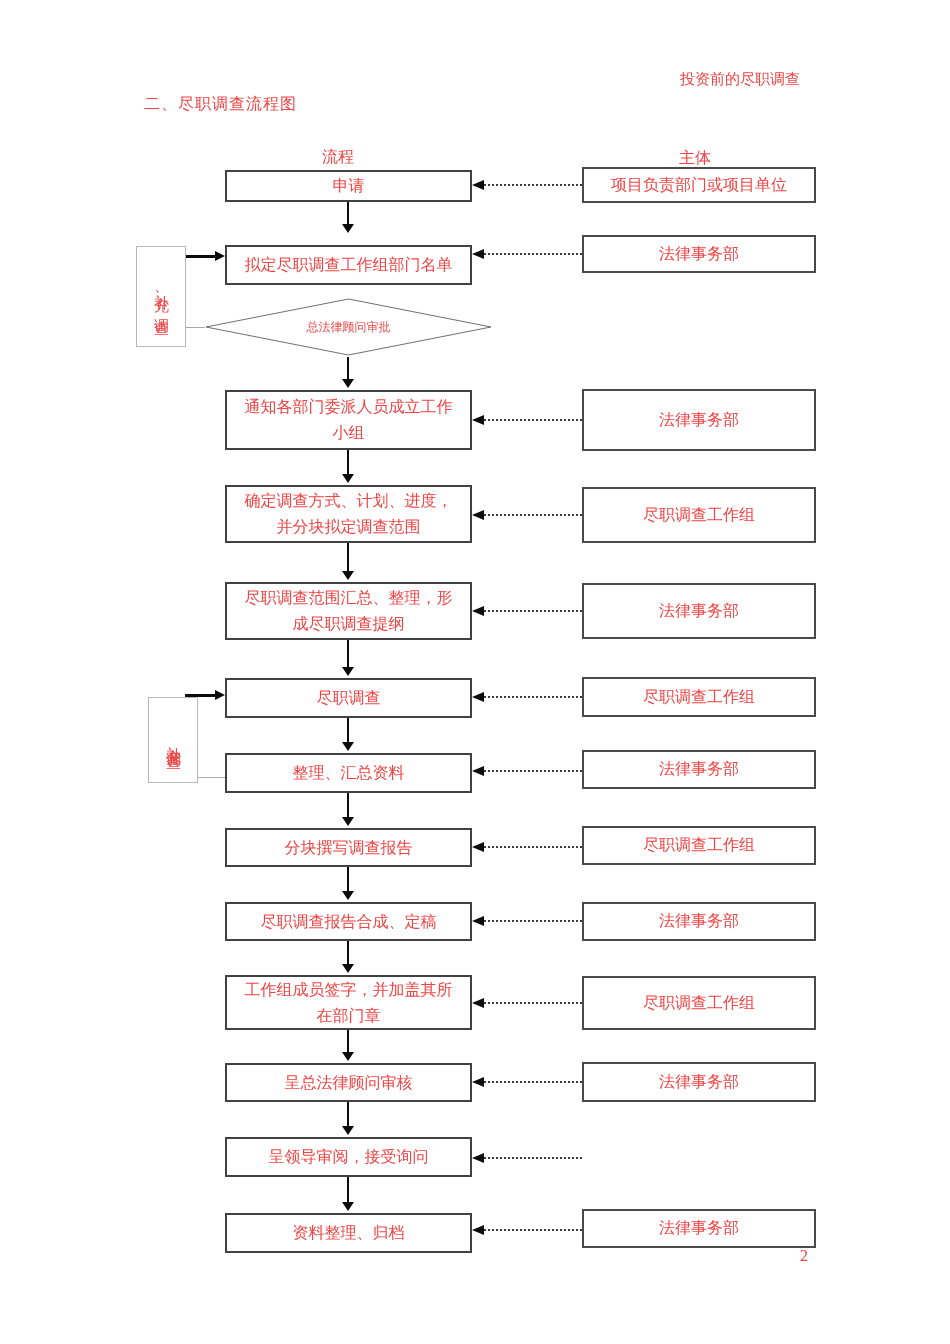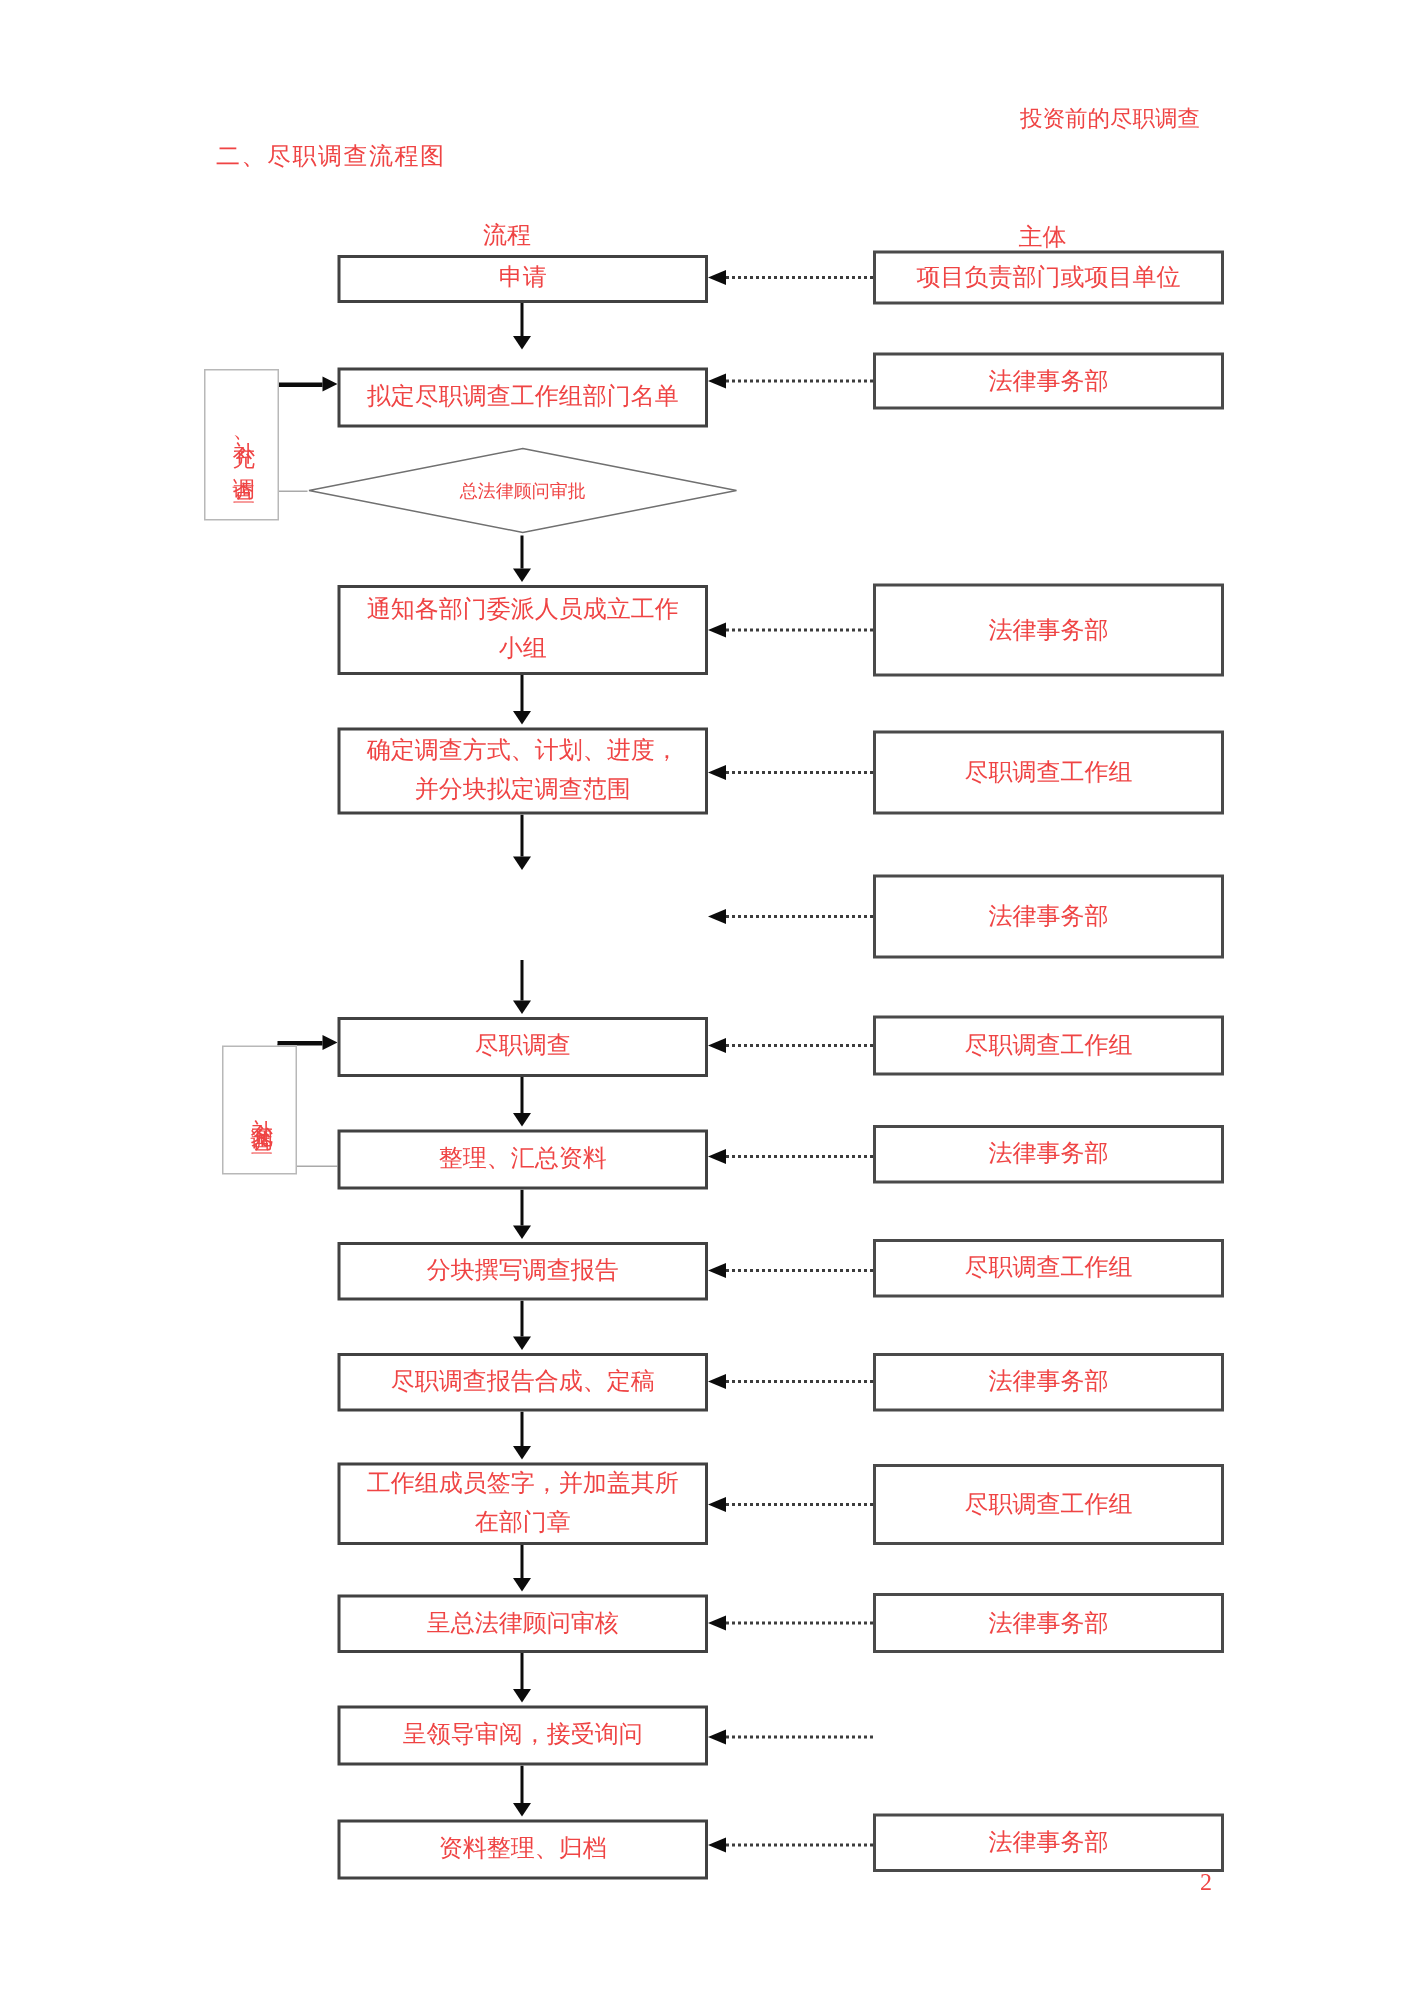--- a/index.html
+++ b/index.html
@@ -140,20 +140,23 @@
     </div>
   <div class="pbox" style="top:245px;height:40px;">
       <span>拟定尽职调查工作组部门名单</span>
     </div>
   <div class="pbox" style="top:390px;height:60px;">
       <span>通知各部门委派人员成立工作小组</span>
     </div>
   <div class="pbox" style="top:485px;height:58px;">
       <span>确定调查方式、计划、进度，并分块拟定调查范围</span>
     </div>
+  <div class="pbox" style="top:582px;height:58px;">
+      <span>尽职调查范围汇总、整理，形成尽职调查提纲</span>
+    </div>
   <div class="pbox" style="top:678px;height:40px;">
       <span>尽职调查</span>
     </div>
   <div class="pbox" style="top:753px;height:40px;">
       <span>整理、汇总资料</span>
     </div>
   <div class="pbox" style="top:828px;height:39px;">
       <span>分块撰写调查报告</span>
     </div>
   <div class="pbox" style="top:902px;height:39px;">

